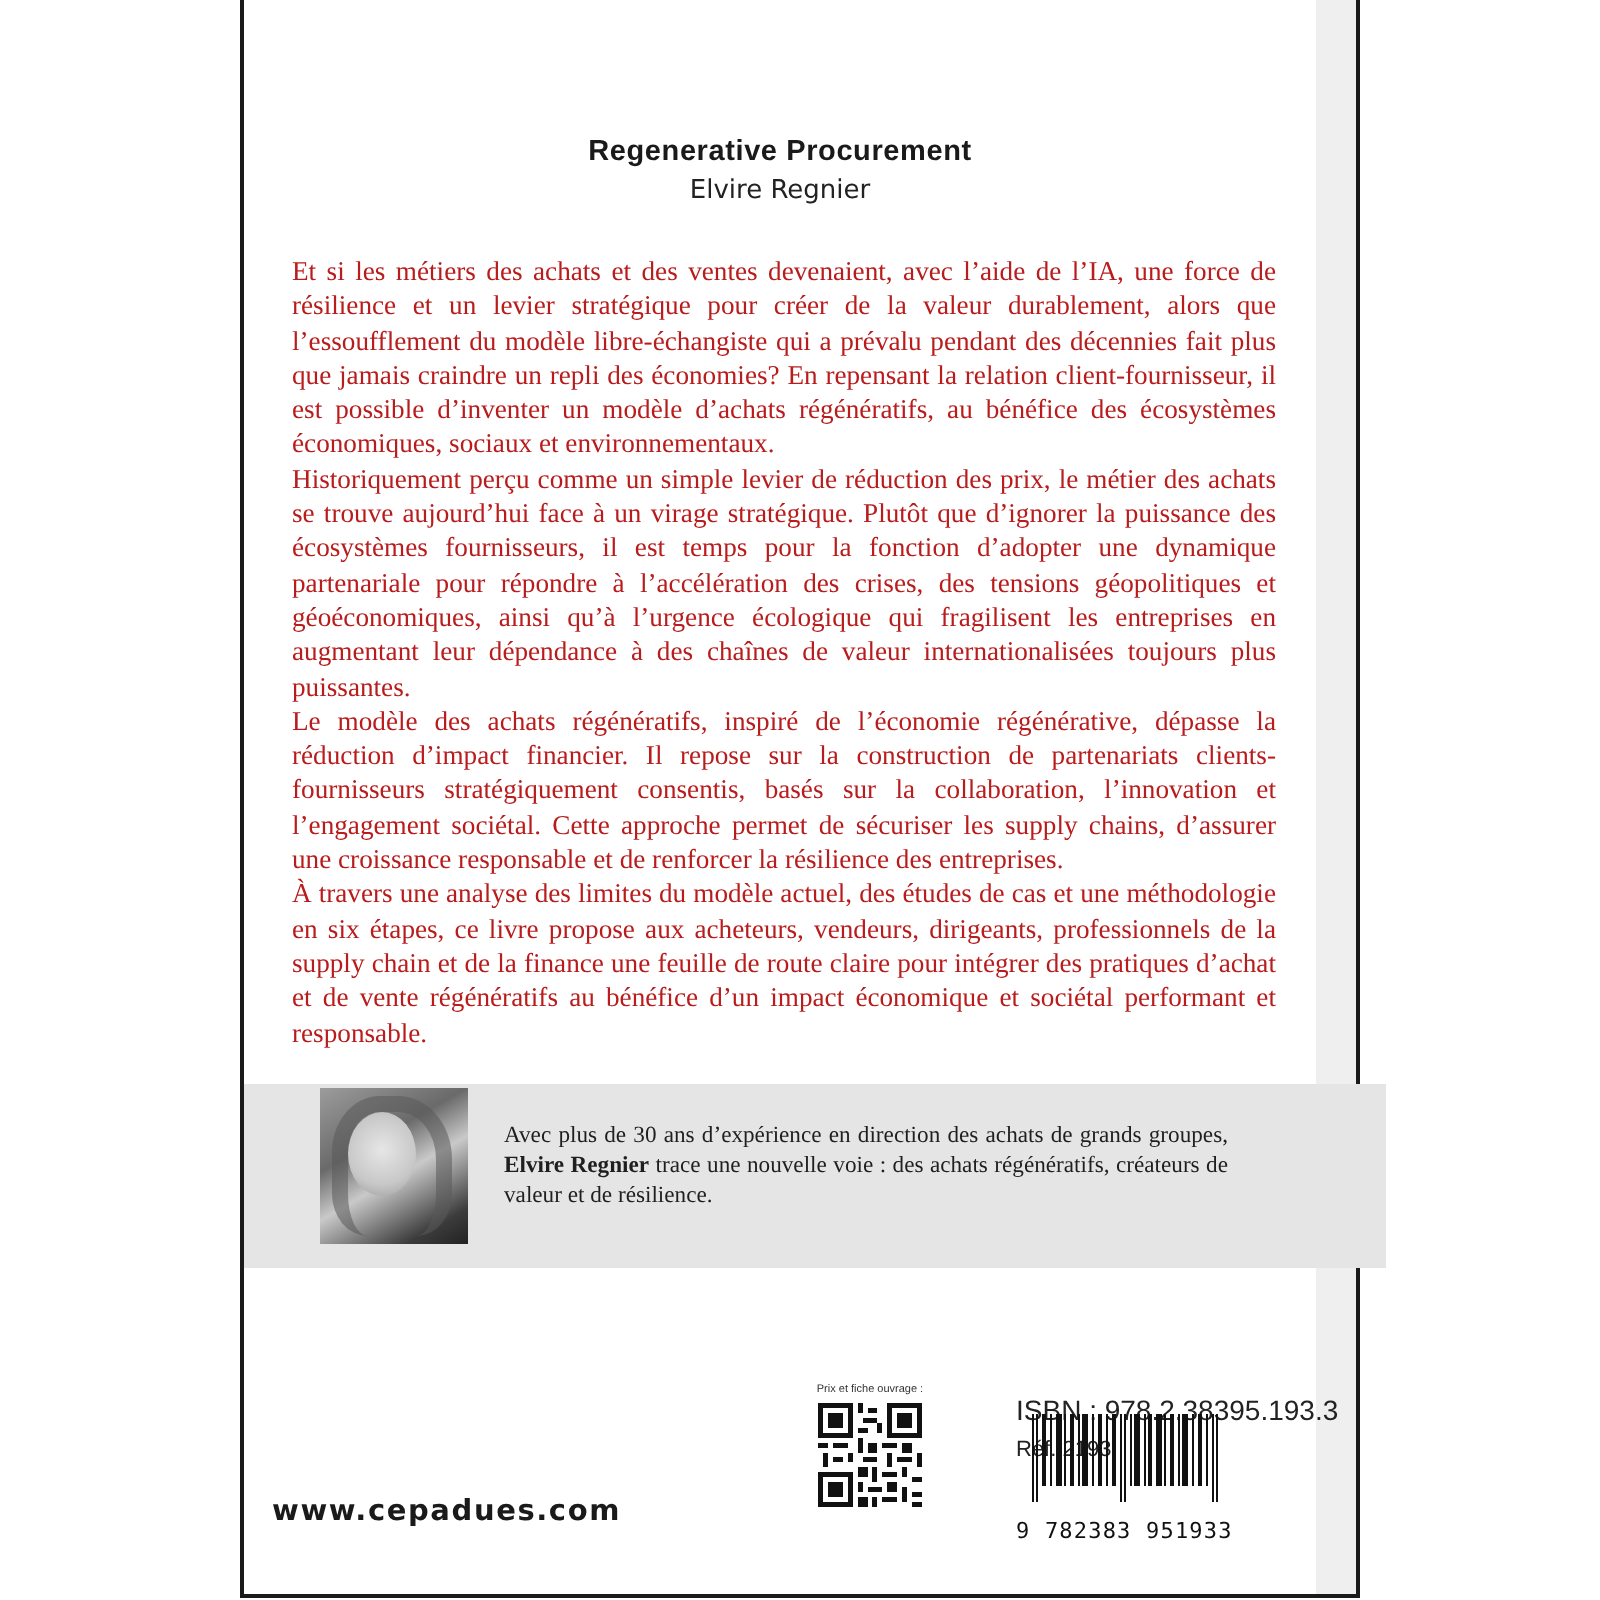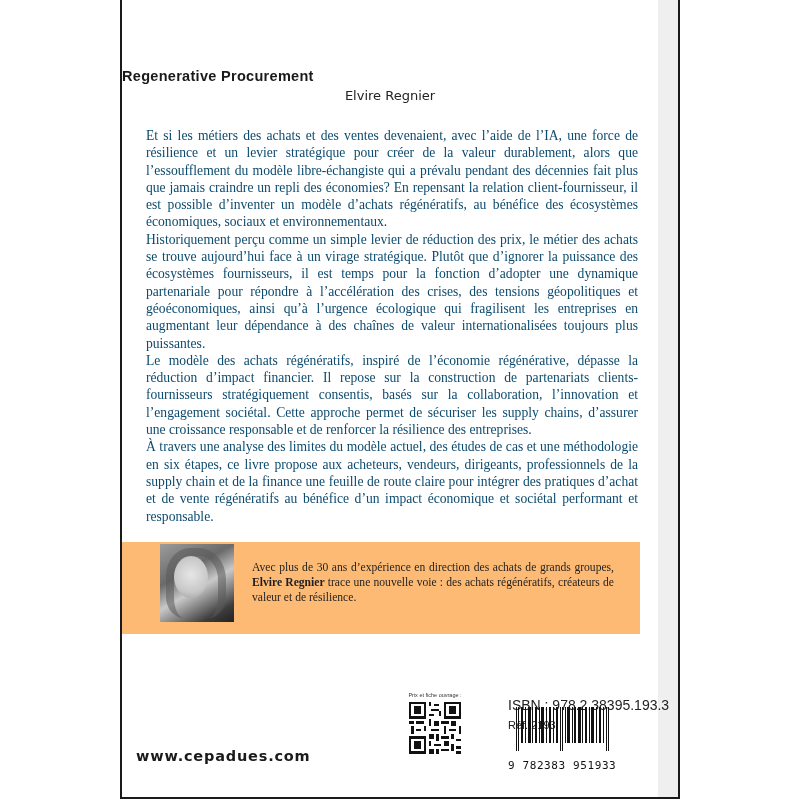--- a/index.html
+++ b/index.html
@@ -6,37 +6,37 @@
     body { width: 800px; height: 800px; position: relative; overflow: hidden; }
     .cover {
       position: absolute; left: 120px; top: -2px; width: 556px; height: 797px;
       border: 2px solid #1a1a1a; background: #ffffff; box-sizing: content-box;
     }
     .spine {
       position: absolute; right: 0; top: 0; width: 20px; height: 100%;
       background: #efefef;
     }
     .title {
-      position: absolute; left: 0; width: 536px; top: 68px; text-align: left;
+      position: absolute; left: 0; width: 536px; top: 68px; text-align: center;
       font-family: "Liberation Sans", sans-serif; font-weight: bold; font-size: 14.5px;
       color: #1a1a1a; letter-spacing: 0.3px;
     }
     .author {
       position: absolute; left: 0; width: 536px; top: 88px; text-align: center;
       font-family: "DejaVu Sans", sans-serif; font-size: 13px; color: #222;
     }
     .body-text {
       position: absolute; left: 24px; width: 492px; top: 127px;
       font-family: "Liberation Serif", serif; font-size: 13.6px; line-height: 17.3px;
-      color: #0c4a6e; text-align: justify;
+      color: #b91c1c; text-align: justify;
     }
     .body-text p { margin: 0; }
     .author-panel {
-      position: absolute; left: 0; top: 542px; width: 518px; height: 92px;
-      background: #fdba74;
+      position: absolute; left: 0; top: 542px; width: 571px; height: 92px;
+      background: #e5e5e5;
     }
     .photo {
       position: absolute; left: 38px; top: 2px; width: 74px; height: 78px;
       background: linear-gradient(150deg, #9c9c9c 0%, #6a6a6a 35%, #c9c9c9 55%, #3c3c3c 85%, #222 100%);
       overflow: hidden;
     }
     .photo .face {
       position: absolute; left: 14px; top: 12px; width: 34px; height: 42px; border-radius: 50%;
       background: radial-gradient(circle at 50% 45%, #e6e6e6 0%, #c8c8c8 60%, #9a9a9a 100%);
     }

